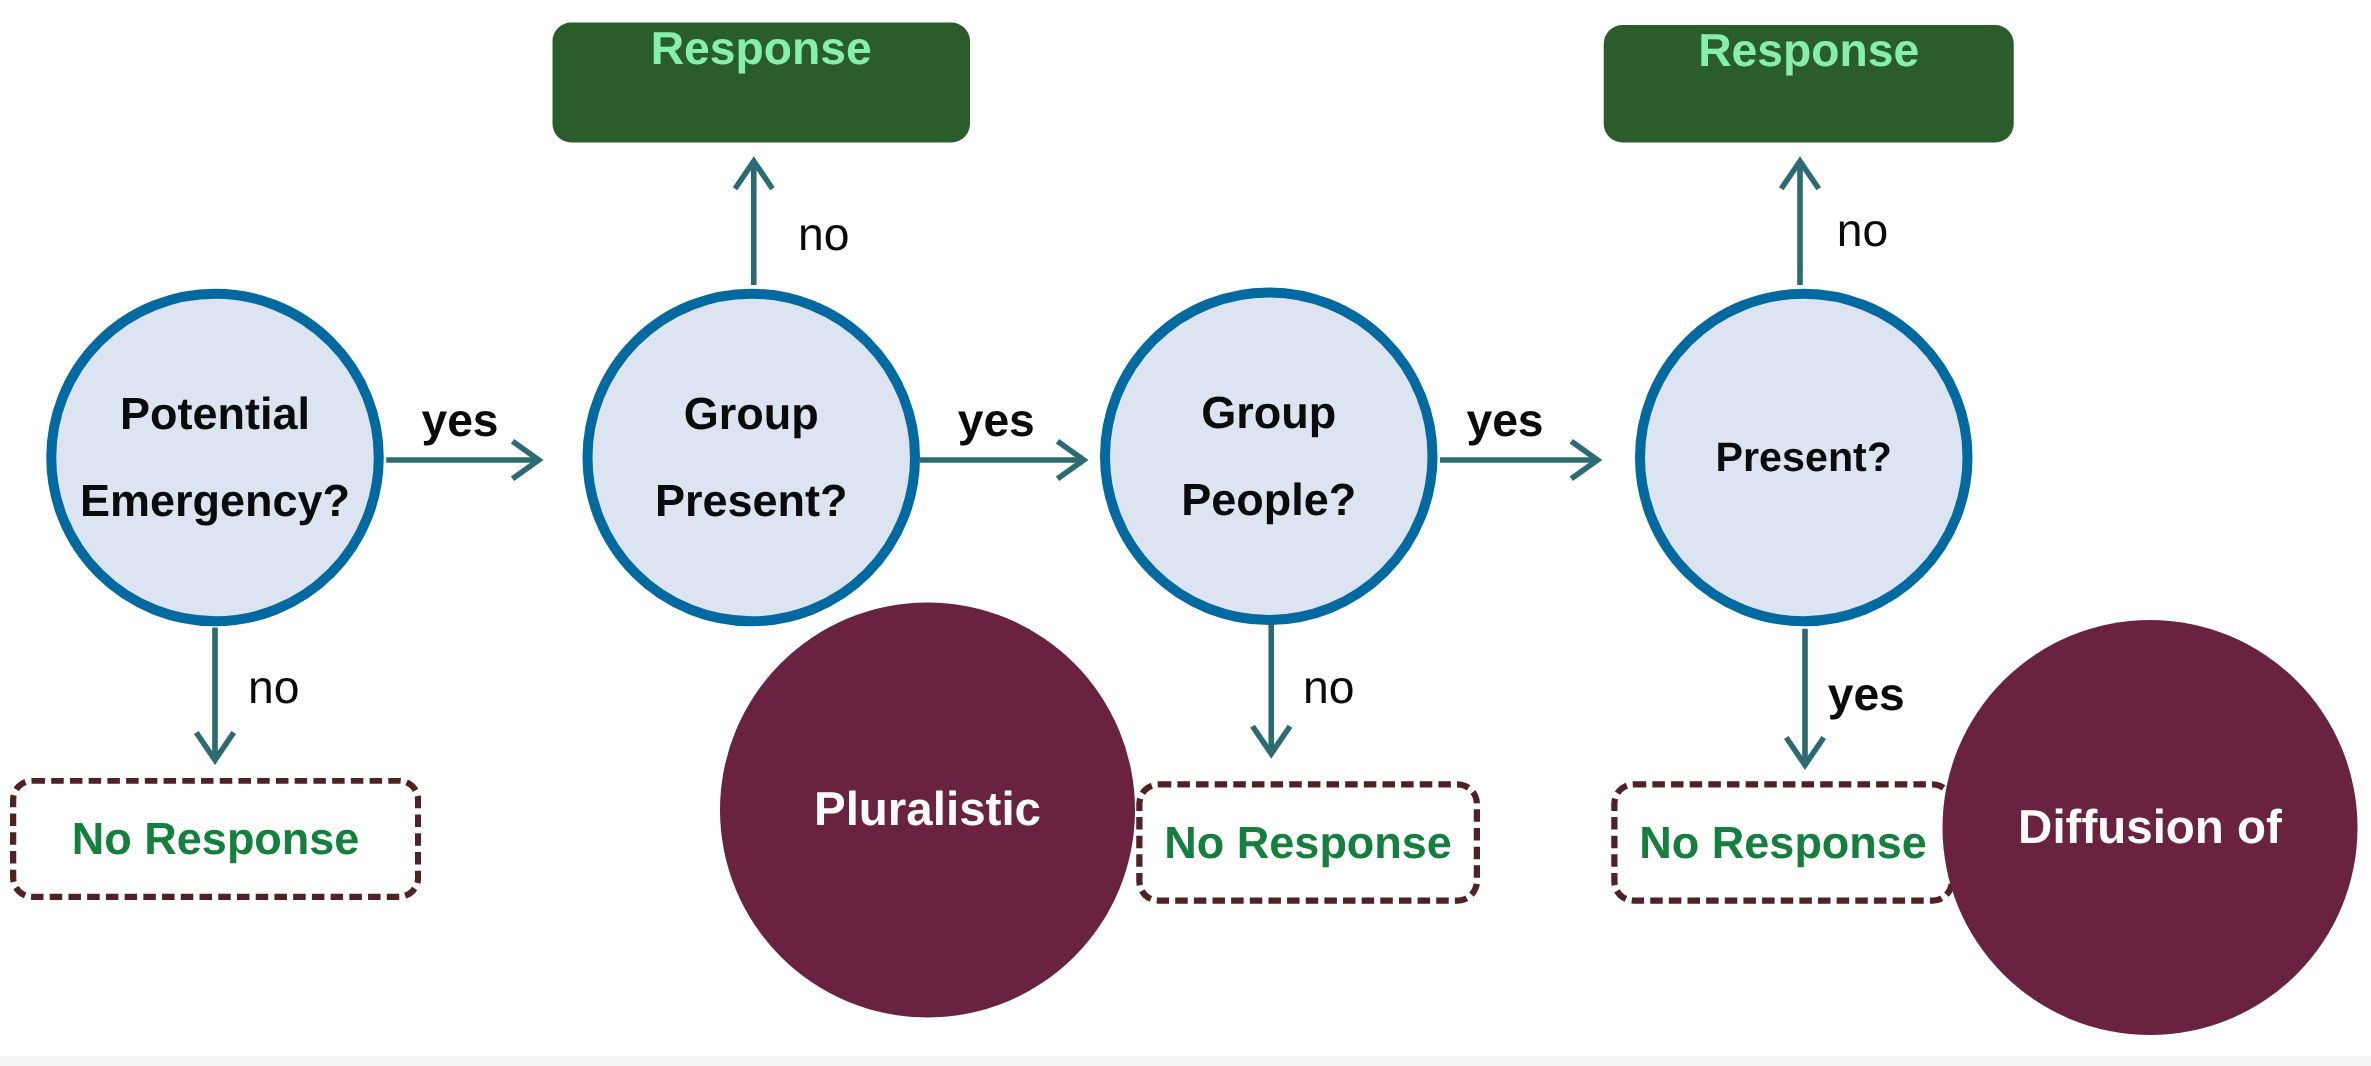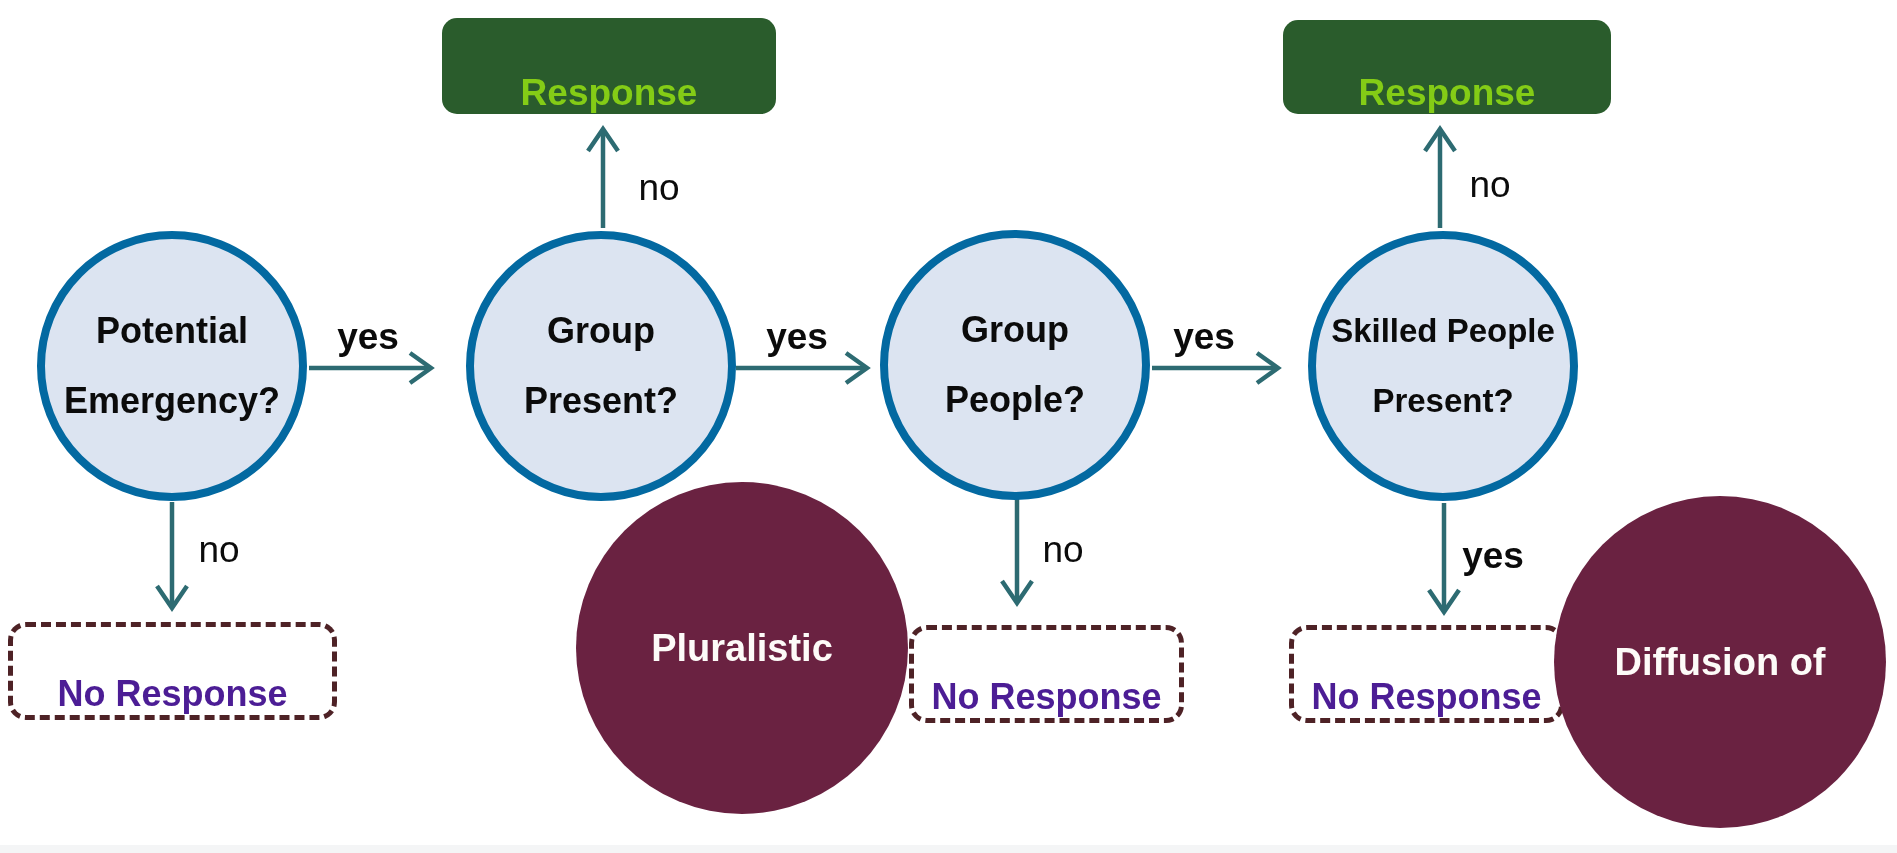--- a/index.html
+++ b/index.html
@@ -43,40 +43,40 @@
   .decision.c1 { left: 37px;   top: 231px; }
   .decision.c2 { left: 466px;  top: 231px; }
   .decision.c3 { left: 880px;  top: 230px; }
   .decision.c4 { left: 1308px; top: 231px; font-size: 33px; }
   
   .response-box {
     position: absolute;
     background: #2a5c2c;
     border-radius: 15px;
     display: flex;
-    align-items: flex-end;
-    justify-content: center;
-    color: #84cc16;
+    align-items: flex-start;
+    justify-content: center;
+    color: #86efac;
     font-weight: bold;
     font-size: 37px;
     z-index: 2;
   }
   .response-box.g1 { left: 442px;  top: 18px; width: 334px; height: 96px; }
   .response-box.g2 { left: 1283px; top: 20px; width: 328px; height: 94px; }
   
   .noresponse-box {
     position: absolute;
     background: #ffffff;
     border: 5px dashed #4e2226;
     border-radius: 18px;
     box-sizing: border-box;
     display: flex;
-    align-items: flex-end;
-    justify-content: center;
-    color: #4c1d95;
+    align-items: center;
+    justify-content: center;
+    color: #15803d;
     font-weight: bold;
     font-size: 36px;
     z-index: 1;
   }
   .noresponse-box.d1 { left: 8px;    top: 622px; width: 329px; height: 98px; }
   .noresponse-box.d2 { left: 909px;  top: 625px; width: 275px; height: 98px; }
   .noresponse-box.d3 { left: 1289px; top: 625px; width: 275px; height: 98px; }
   
   .phenomenon {
     position: absolute;
@@ -182,21 +182,20 @@
   </div>
   <div class="decision c2">
     <span>Group</span>
     <span>Present?</span>
   </div>
   <div class="decision c3">
     <span>Group</span>
     <span>People?</span>
   </div>
   <div class="decision c4">
-    <span>Skilled People</span>
     <span>Present?</span>
   </div>
 
   <div class="noresponse-box d1">
     <span>No Response</span>
   </div>
   <div class="noresponse-box d2">
     <span>No Response</span>
   </div>
   <div class="noresponse-box d3">

